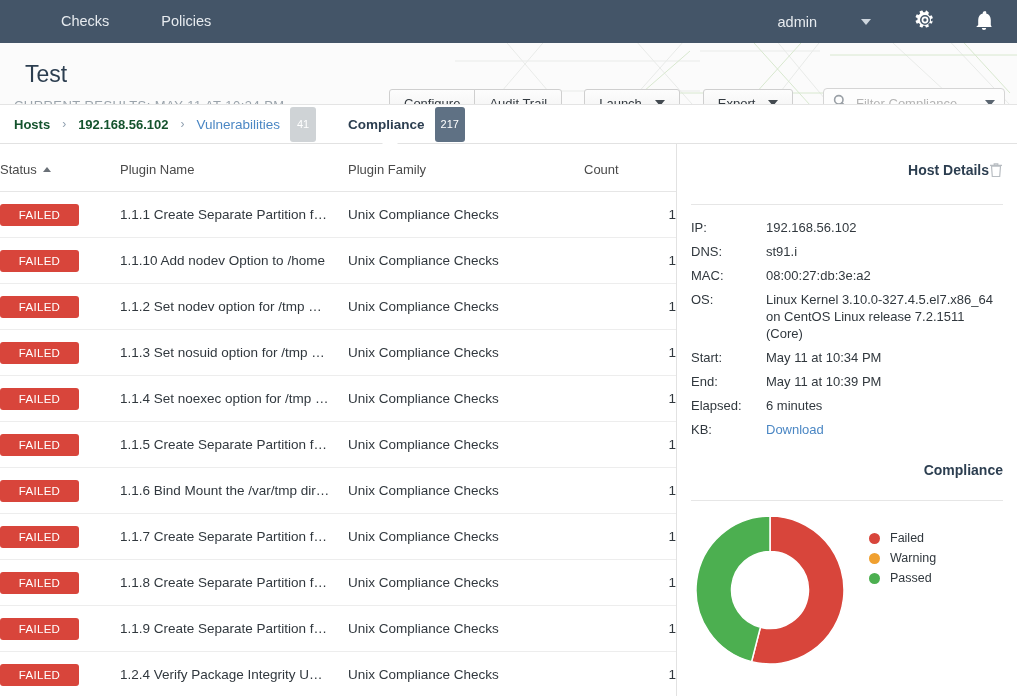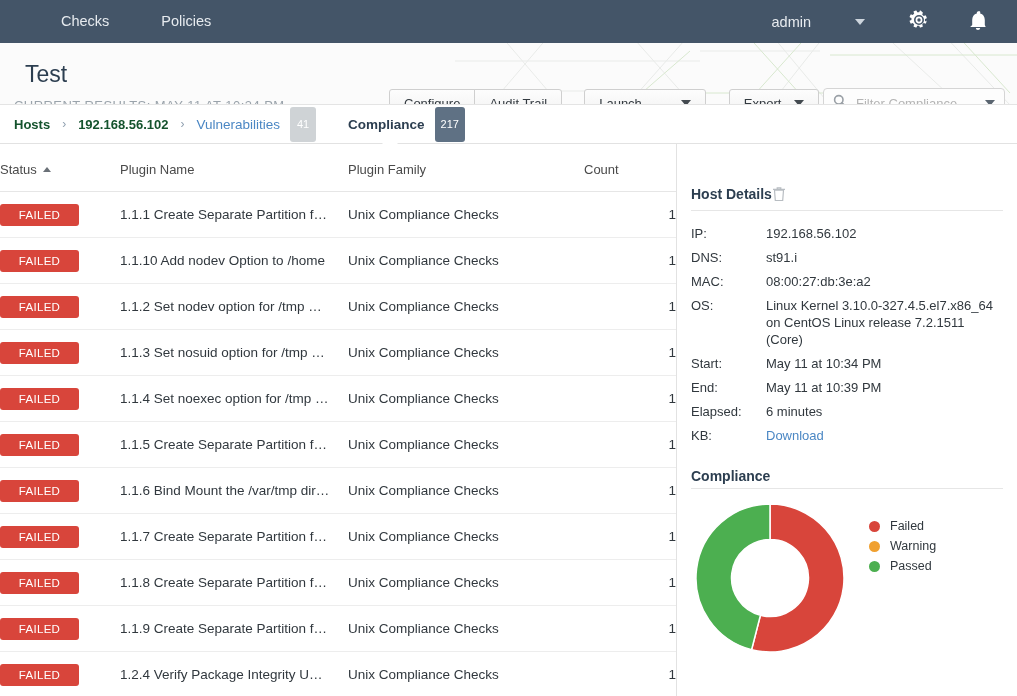--- a/index.html
+++ b/index.html
@@ -37,21 +37,21 @@
   }
   .nav-links { display: flex; margin-left: 61px; gap: 52px; }
   .nav-link {
     font-size: 14.5px;
     color: #e7ebef;
     cursor: pointer;
     line-height: 1;
   }
   .nav-right {
     position: absolute;
-    right: 22px;
+    right: 16px;
     display: flex;
     align-items: center;
     gap: 16px;
   }
   .user-name {
     font-size: 14.5px;
     color: #e7ebef;
     margin-right: 28px;
   }
   .caret-down-white {
@@ -120,21 +120,21 @@
   .btn-group { display: flex; }
   .btn-group .btn:first-child { border-radius: 3px 0 0 3px; }
   .btn-group .btn:last-child { border-radius: 0 3px 3px 0; margin-left: -1px; }
   .btn-caret {
     width: 0; height: 0;
     border-left: 5px solid transparent;
     border-right: 5px solid transparent;
     border-top: 6px solid #434a50;
     margin-left: 13px;
   }
-  .gap-l { margin-left: 22px; gap: 26px; }
+  .gap-l { margin-left: 22px; }
   .gap-l2 { margin-left: 23px; }
 
   .filter-box {
     position: absolute;
     right: 12px; top: 60px;
     transform: translateY(-50%);
     width: 182px; height: 30px;
     background: #fdfdfd;
     border: 1px solid #d5d5d5;
     border-radius: 4px;
@@ -298,24 +298,23 @@
     border-radius: 3px;
     font-size: 11.5px;
     color: #ffffff;
     letter-spacing: 0.3px;
   }
 
   
   .panel-head {
     display: flex;
     align-items: flex-start;
-    justify-content: flex-start;
-    padding-bottom: 4px;
+    justify-content: flex-end;
+    padding-bottom: 22px;
     border-bottom: 1px solid #e6e6e6;
-    margin-top: 24px;
   }
   .panel-title {
     font-size: 14px;
     font-weight: bold;
     color: #2c3e50;
   }
   .trash-icon { cursor: pointer; display:block; }
   .detail-list {
     margin-top: 14px;
     font-size: 13px;

